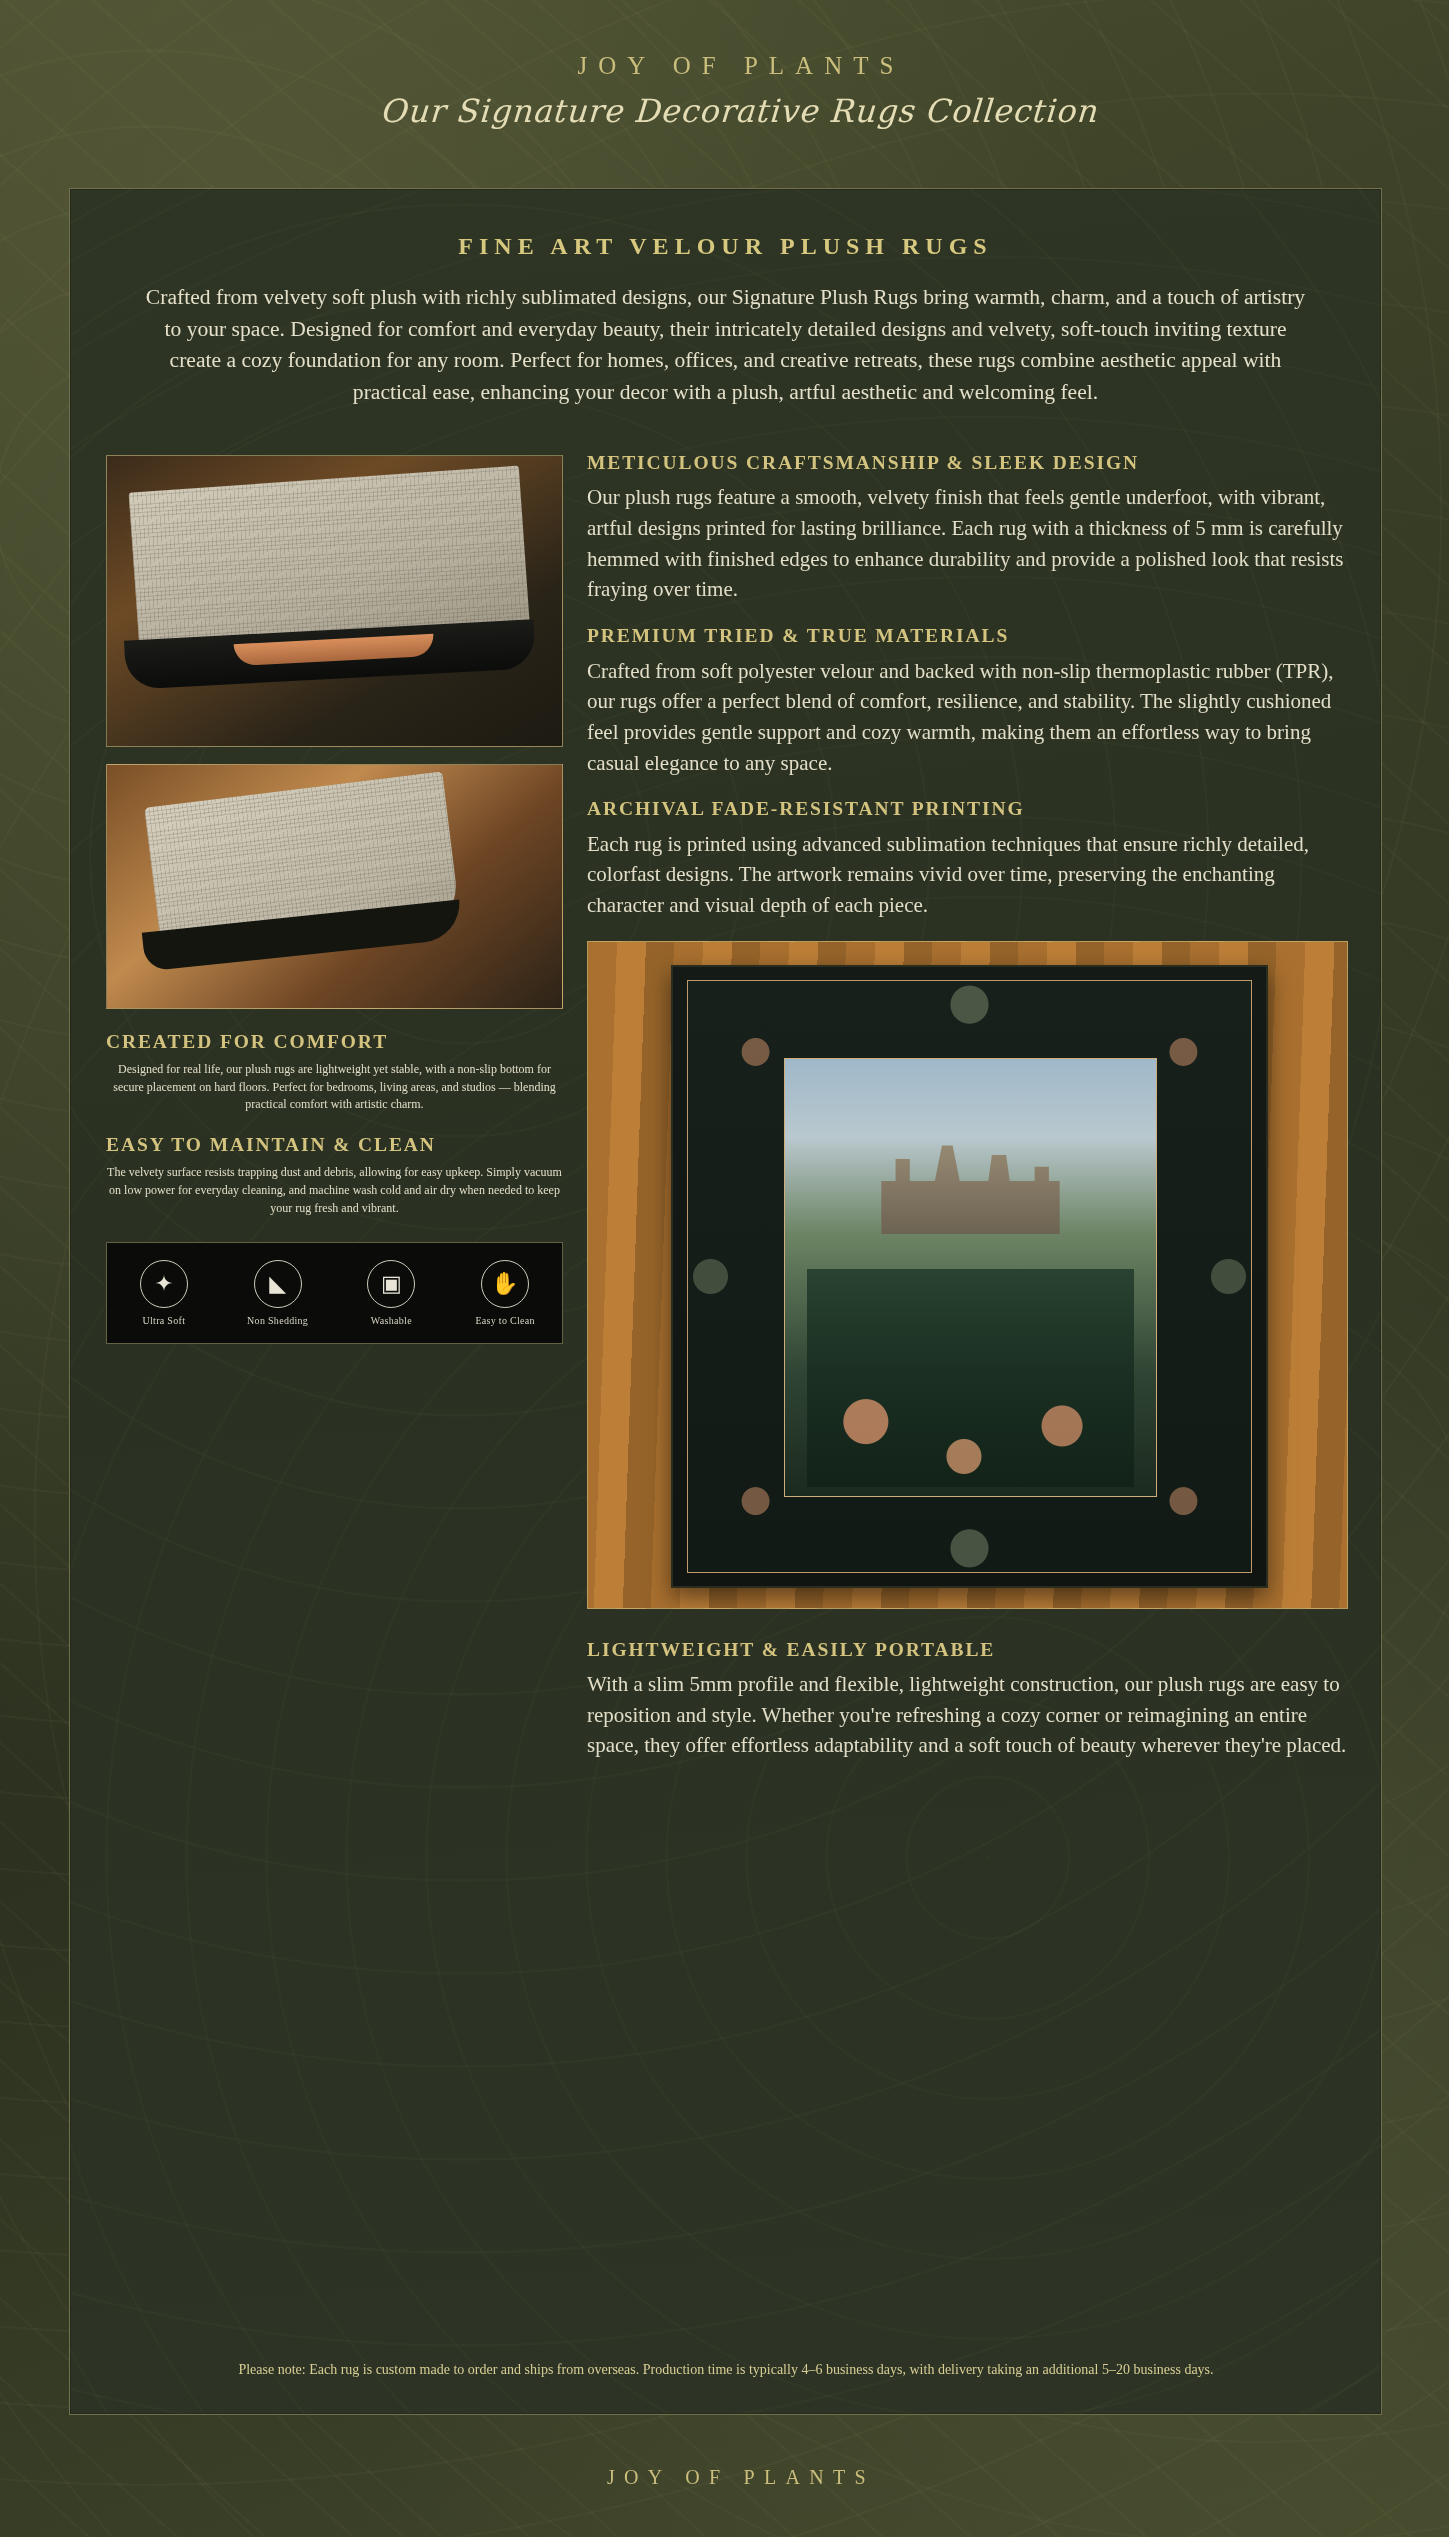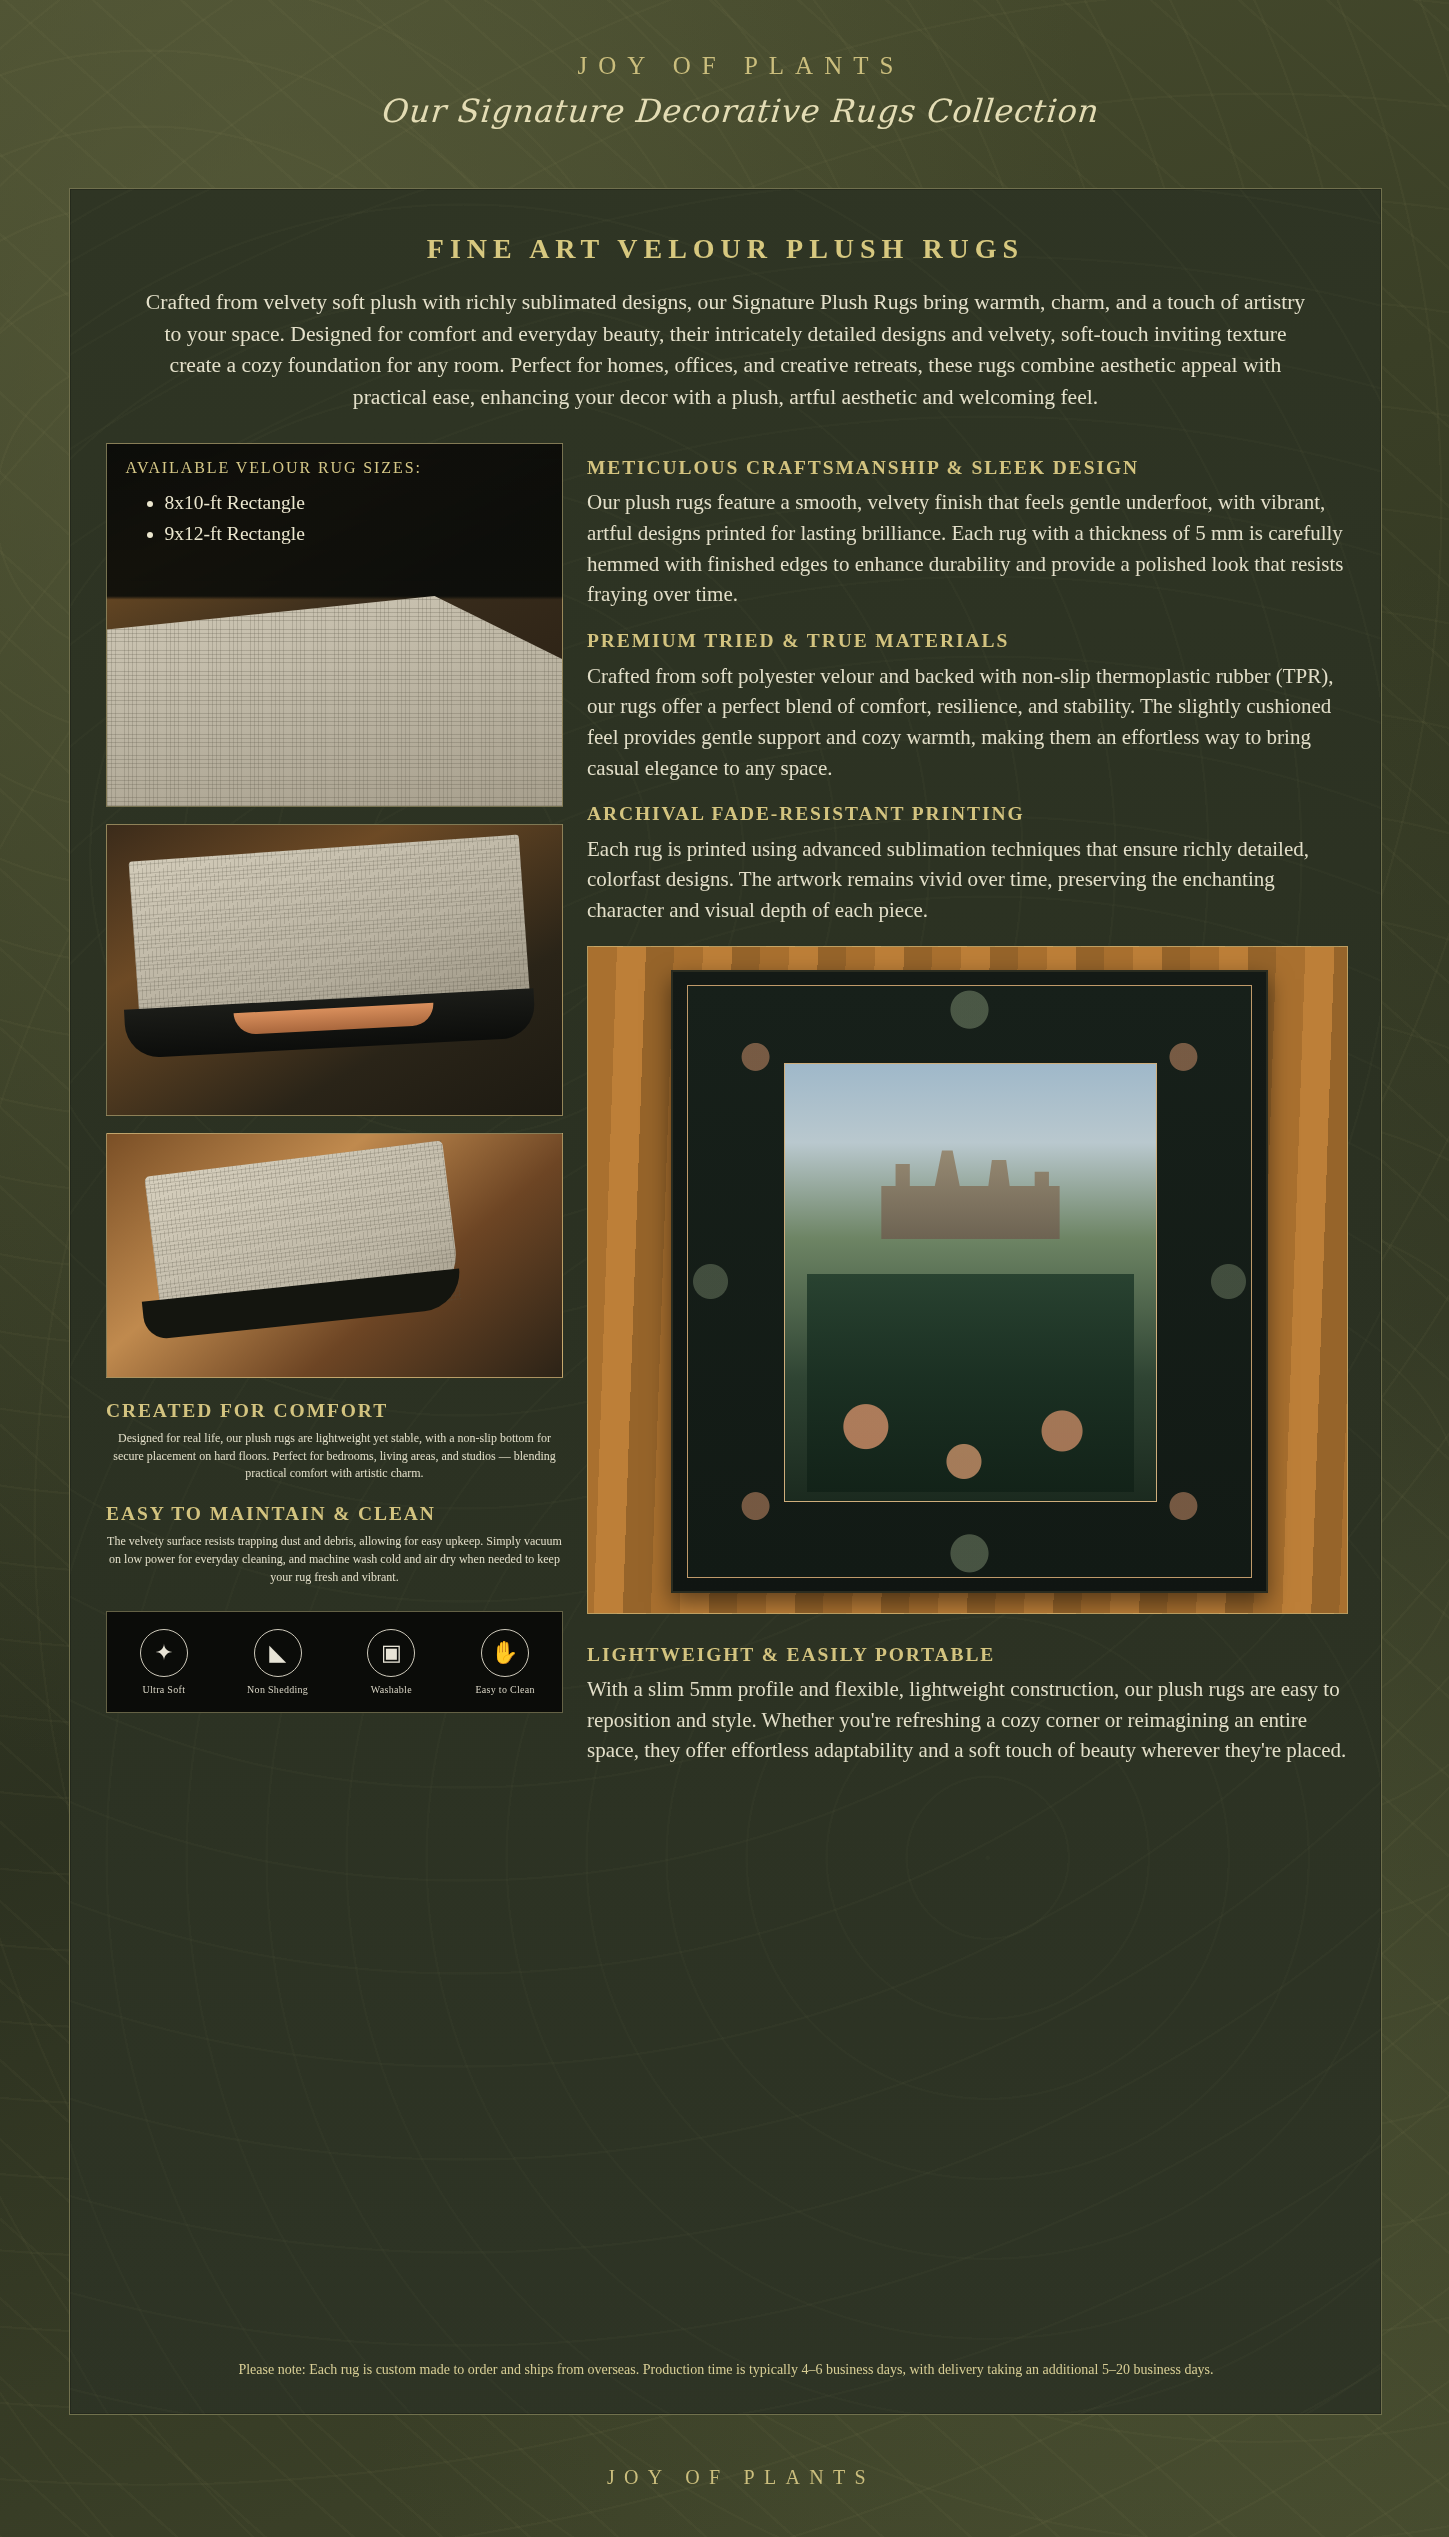--- a/index.html
+++ b/index.html
@@ -81,21 +81,21 @@
     background:
       repeating-radial-gradient(circle at 30% 30%, rgba(180,180,120,0.03) 0px, rgba(180,180,120,0.03) 1.7px, transparent 2.5px, transparent 93px),
       repeating-radial-gradient(circle at 70% 75%, rgba(180,180,120,0.028) 0px, rgba(180,180,120,0.028) 1.7px, transparent 2.5px, transparent 80px);
     pointer-events: none;
   }
 
   .title {
     position: relative;
     margin: 44px 0 0 0;
     text-align: center;
-    font-size: 28px;
+    font-size: 24px;
     letter-spacing: 6px;
     color: #d7c87f;
     text-transform: uppercase;
     font-family: "Liberation Serif", serif;
   }
 
   .intro {
     position: relative;
     margin: 22px auto 12px auto;
     width: 1167px;
@@ -387,31 +387,20 @@
   <div class="panel">
 
     <h1 class="title">Fine Art Velour Plush Rugs</h1>
 
     <p class="intro">Crafted from velvety soft plush with richly sublimated designs, our Signature Plush Rugs bring warmth, charm, and a touch of artistry to your space. Designed for comfort and everyday beauty, their intricately detailed designs and velvety, soft-touch inviting texture create a cozy foundation for any room. Perfect for homes, offices, and creative retreats, these rugs combine aesthetic appeal with practical ease, enhancing your decor with a plush, artful aesthetic and welcoming feel.</p>
 
     <div class="content">
 
       <div class="col-left">
 
-        <div class="img-frame img-1">
-          <div class="wood"></div>
-          <div class="rug-pad"></div>
-          <div class="sizes-box">
-            <div class="sizes-title">Available  Velour Rug Sizes:</div>
-            <ul class="sizes-list">
-              <li>8x10-ft Rectangle</li>
-              <li>9x12-ft Rectangle</li>
-            </ul>
-          </div>
-        </div>
 
         <div class="img-frame img-2">
           <div class="img2-fold"></div>
           <div class="img2-edge"></div>
           <div class="img2-peach"></div>
         </div>
 
         <div class="img-frame img-3">
           <div class="img3-fold"></div>
           <div class="img3-black"></div>

